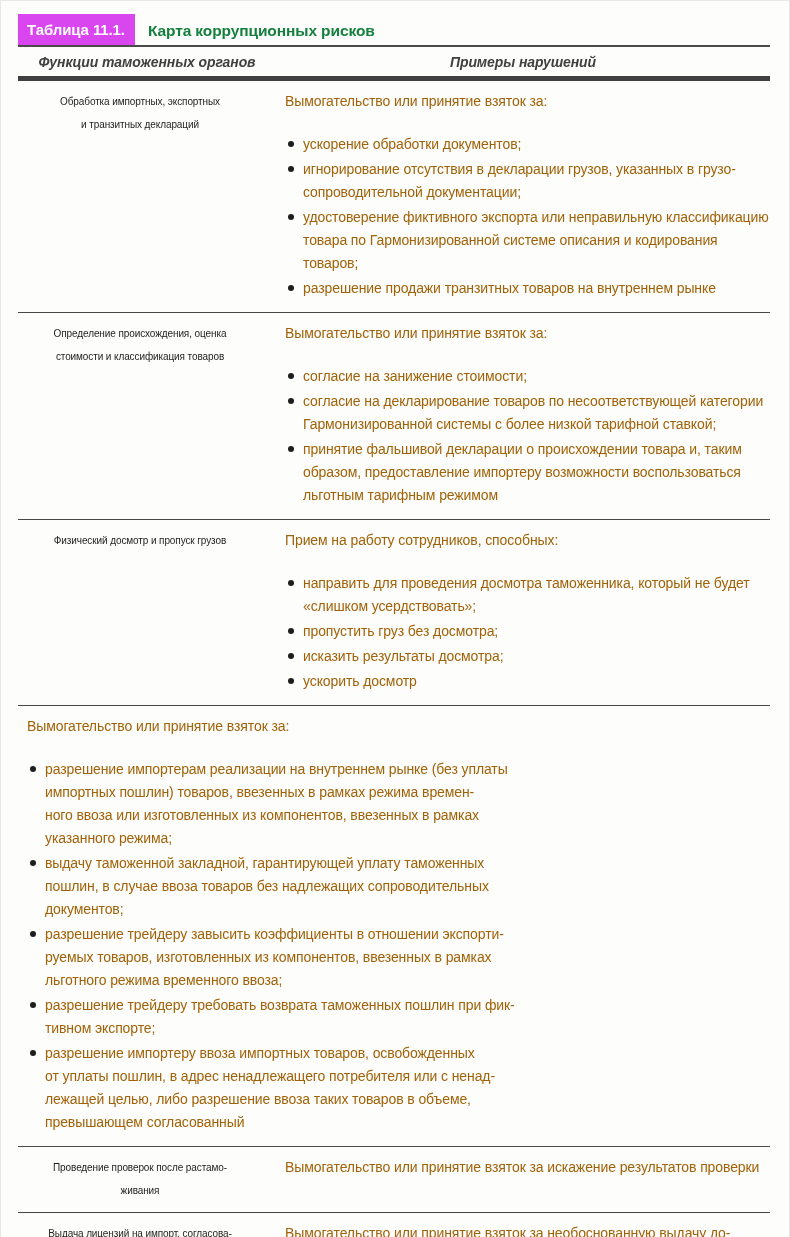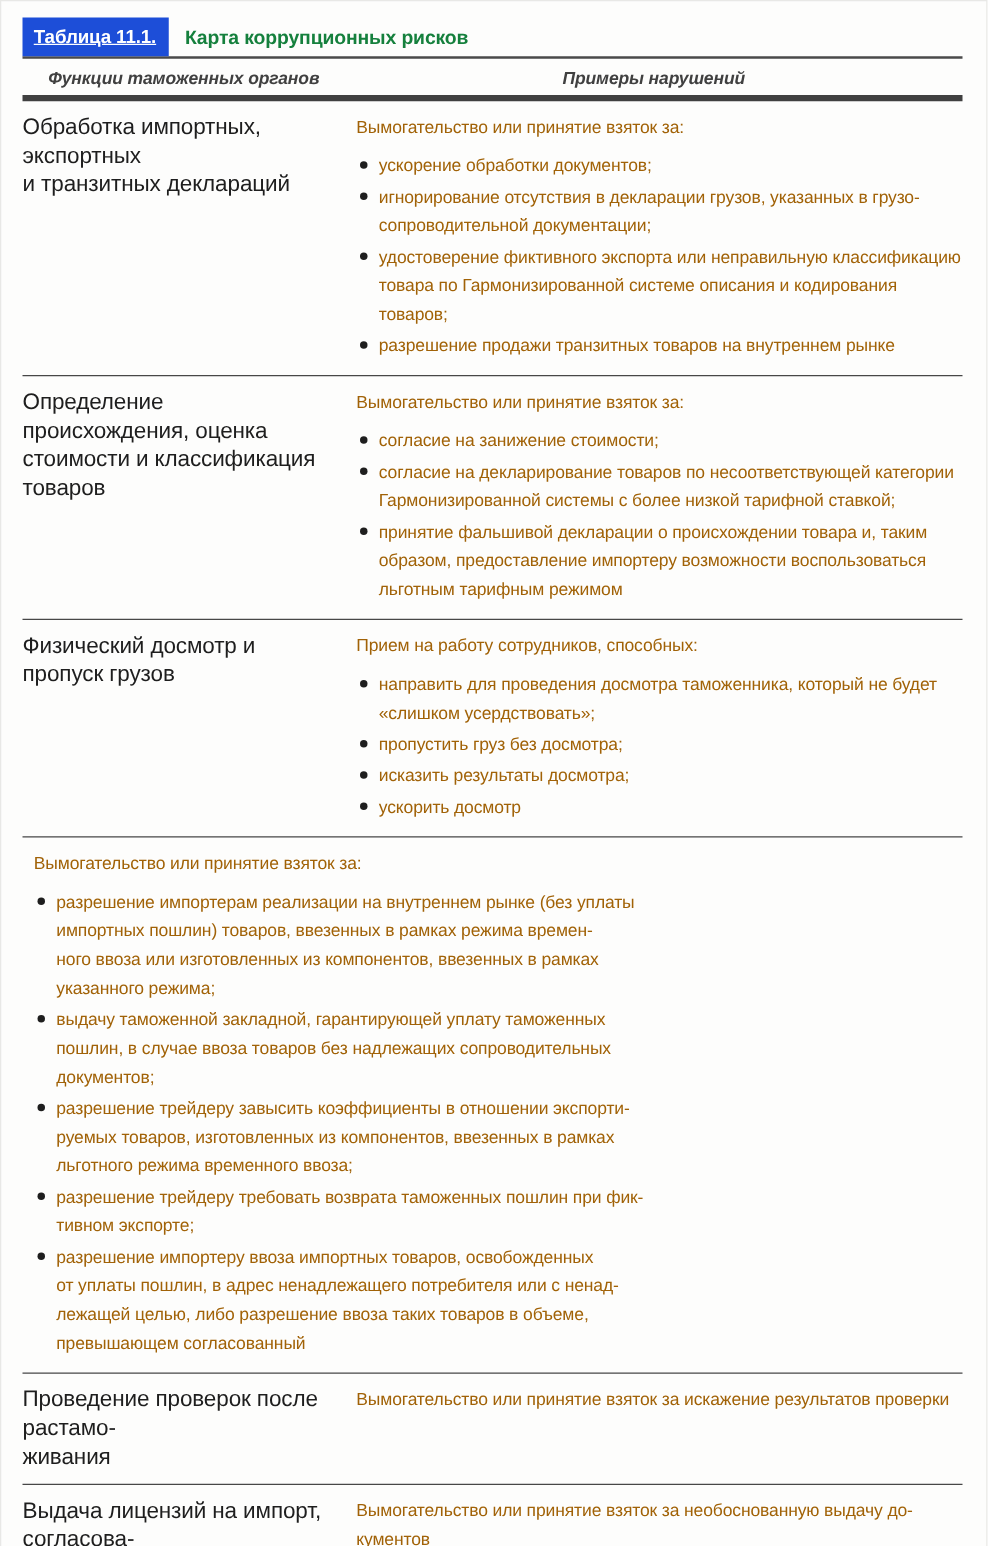--- a/index.html
+++ b/index.html
@@ -19,28 +19,27 @@
     box-shadow: inset 0 0 0 1px #e8e8e6;
     letter-spacing: -0.1px;
   }
   
   .table-head {
     display: flex;
     align-items: stretch;
     border-bottom: 2px solid #4a4a4a;
   }
   .badge {
-    background: #1d4ed8;
+    background: #d946ef;
     color: #ffffff;
     font-weight: bold;
     font-size: 15px;
     line-height: 1;
     padding: 8px 10px 8px 9px;
     white-space: nowrap;
-    text-decoration: underline;
   }
   .table-title {
     font-weight: bold;
     font-size: 15.5px;
     color: #15803d;
     padding: 8px 0 0 13px;
     white-space: nowrap;
   }
   
   .colhead-row {
@@ -61,34 +60,35 @@
   .row {
     display: flex;
     padding: 9px 0 10px 0;
     border-bottom: 1.5px solid #474747;
   }
   .row:last-child { border-bottom: 2.5px solid #555; }
   .cell-fn {
     width: 258px;
     flex: none;
     padding-right: 14px;
-    font-size: 18px;
+    font-size: 10px;
     line-height: 23px;
     white-space: pre-line;
     color: #1e1e1e;
+    text-align: center;
   }
   .cell-ex {
     flex: 1;
     padding-left: 9px;
     font-size: 14px;
     line-height: 23px;
     color: #a16207;
   }
   .ex-intro { white-space: pre-line; }
-  .bullets { list-style: none; margin-top: 8px; }
+  .bullets { list-style: none; margin-top: 20px; }
   .bullets li {
     display: flex;
     margin: 2px 0;
   }
   .bullet-dot {
     flex: none;
     width: 6px;
     height: 6px;
     border-radius: 50%;
     background: #1e1e1e;

